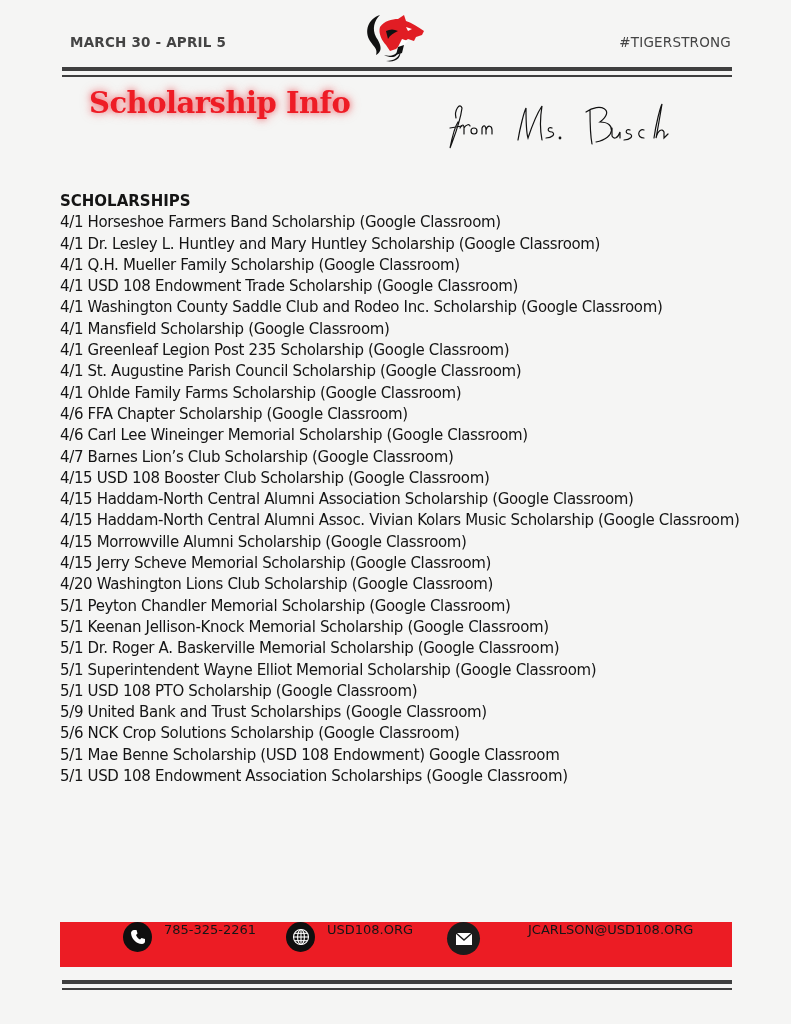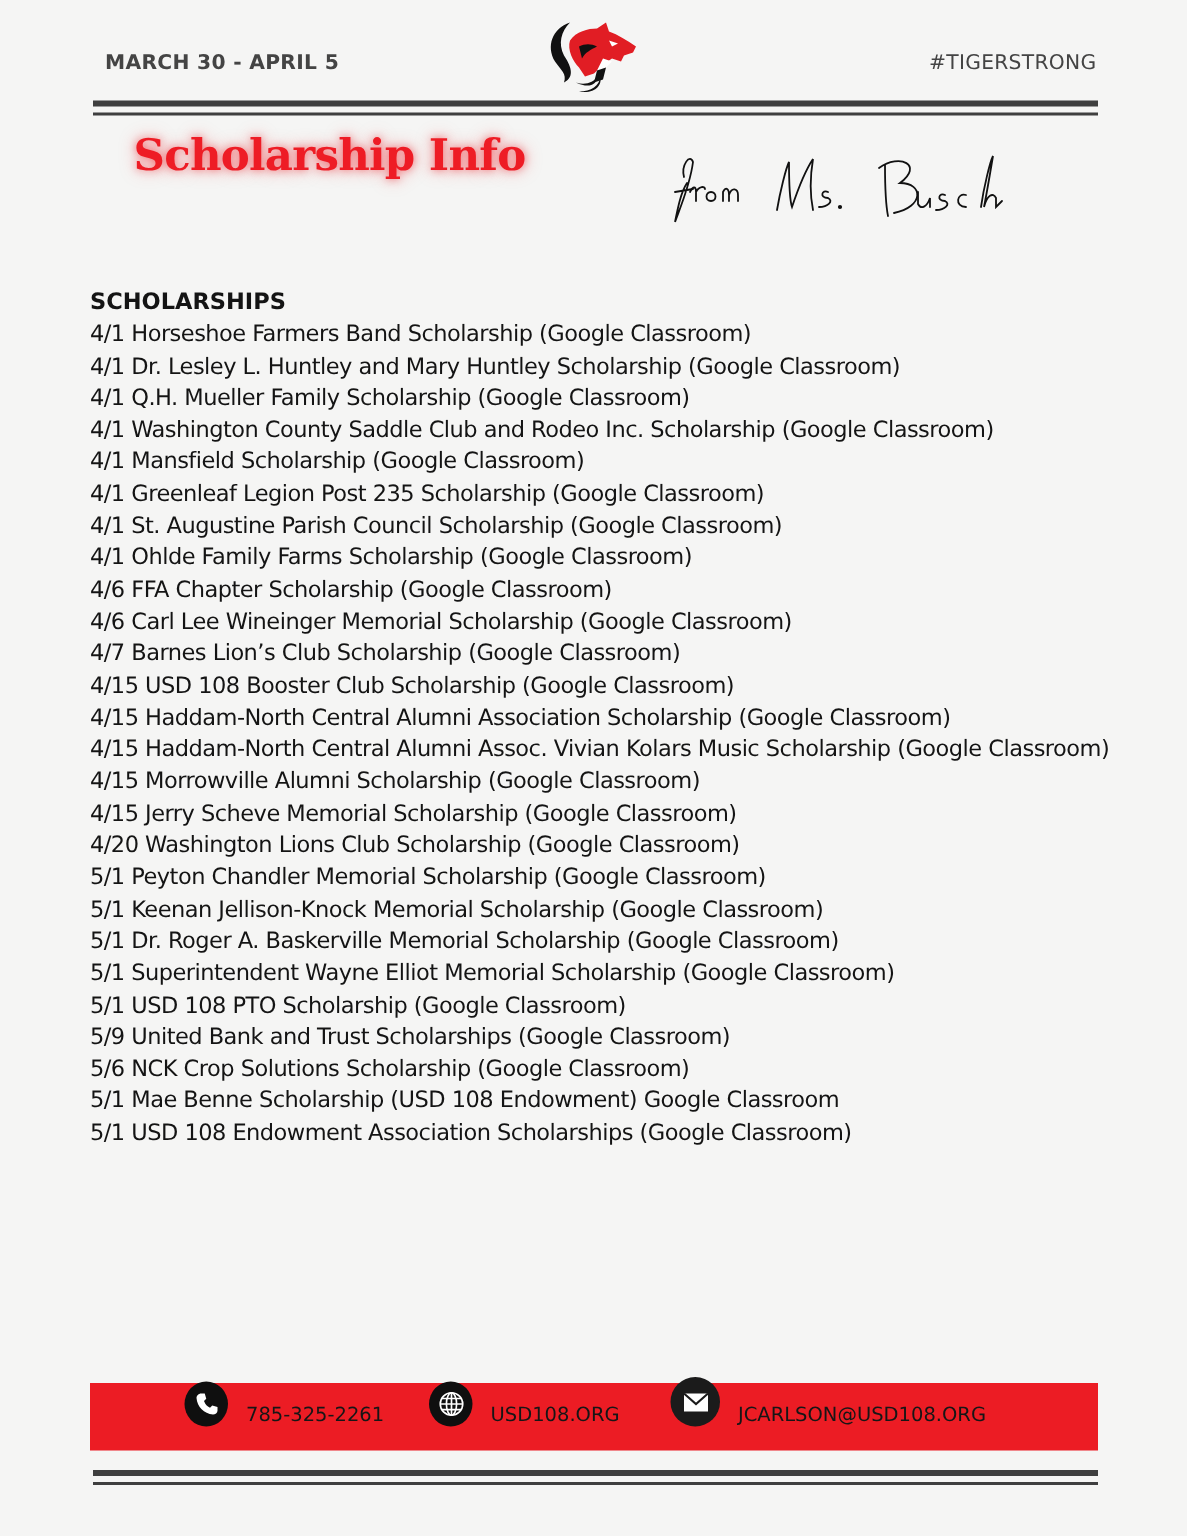--- a/index.html
+++ b/index.html
@@ -37,21 +37,21 @@
       font-size: 15px; line-height: 21.3px; color: #141414;
       letter-spacing: -0.35px;
     }
     .content .heading { font-weight: bold; letter-spacing: 0; }
     .content .item { white-space: normal; }
     .footer-bar {
       position: absolute; left: 60px; top: 922px; width: 672px; height: 45px;
       background: #ec1c24;
       display: flex; align-items: center;
     }
-    .fitem { position: absolute; display: flex; align-items: flex-end; top: 0; height: 29px; }
+    .fitem { position: absolute; display: flex; align-items: flex-start; top: 0; height: 29px; }
     .ficon {
       width: 29px; height: 30px; border-radius: 50%; background: #0f0f0f;
       display: flex; align-items: center; justify-content: center;
     }
     .ftext { margin-left: 12px; font-family: "DejaVu Sans", sans-serif; font-size: 13px; color: #161616; }
   </style>
 </head>
 <body>
 
 <div class="hdr-left">MARCH 30 - APRIL 5</div>
@@ -103,20 +103,21 @@
 
     <path d="M214 40 C216 26 220 10 222 6 C220 18 218 30 216 40 C218 32 222 30 224 34 L224 40 L228 36"></path>
   </g>
 </svg>
 
 <div class="content">
   <div class="heading">SCHOLARSHIPS</div>
   <div class="item">4/1 Horseshoe Farmers Band Scholarship (Google Classroom)</div>
   <div class="item">4/1 Dr. Lesley L. Huntley and Mary Huntley Scholarship (Google Classroom)</div>
   <div class="item">4/1 Q.H. Mueller Family Scholarship (Google Classroom)</div>
+  <div class="item">4/1 USD 108 Endowment Trade Scholarship (Google Classroom)</div>
   <div class="item">4/1 Washington County Saddle Club and Rodeo Inc. Scholarship (Google Classroom)</div>
   <div class="item">4/1 Mansfield Scholarship (Google Classroom)</div>
   <div class="item">4/1 Greenleaf Legion Post 235 Scholarship (Google Classroom)</div>
   <div class="item">4/1 St. Augustine Parish Council Scholarship (Google Classroom)</div>
   <div class="item">4/1 Ohlde Family Farms Scholarship (Google Classroom)</div>
   <div class="item">4/6 FFA Chapter Scholarship (Google Classroom)</div>
   <div class="item">4/6 Carl Lee Wineinger Memorial Scholarship (Google Classroom)</div>
   <div class="item">4/7 Barnes Lion’s Club Scholarship (Google Classroom)</div>
   <div class="item">4/15 USD 108 Booster Club Scholarship (Google Classroom)</div>
   <div class="item">4/15 Haddam-North Central Alumni Association Scholarship (Google Classroom)</div>
@@ -150,21 +151,21 @@
         <circle cx="9" cy="9" r="7.5"></circle>
         <ellipse cx="9" cy="9" rx="3.4" ry="7.5"></ellipse>
         <line x1="9" y1="1.5" x2="9" y2="16.5"></line>
         <line x1="1.5" y1="9" x2="16.5" y2="9"></line>
         <line x1="2.6" y1="5.3" x2="15.4" y2="5.3"></line>
         <line x1="2.6" y1="12.7" x2="15.4" y2="12.7"></line>
       </svg>
     </span>
     <span class="ftext">USD108.ORG</span>
   </div>
-  <div class="fitem" style="left:387px;">
+  <div class="fitem" style="left:387px;gap:36px;">
     <span class="ficon" style="width:33px;height:33px;background:#1b1b1b;">
       <svg width="18" height="14" viewBox="0 0 18 14">
           <rect x="1" y="1" width="16" height="12" fill="#fff"></rect>
           <path d="M1 1 L9 8 L17 1" fill="none" stroke="#1b1b1b" stroke-width="1.4"></path>
         </svg>
     </span>
     <span class="ftext">JCARLSON@USD108.ORG</span>
   </div>
 </div>
 

